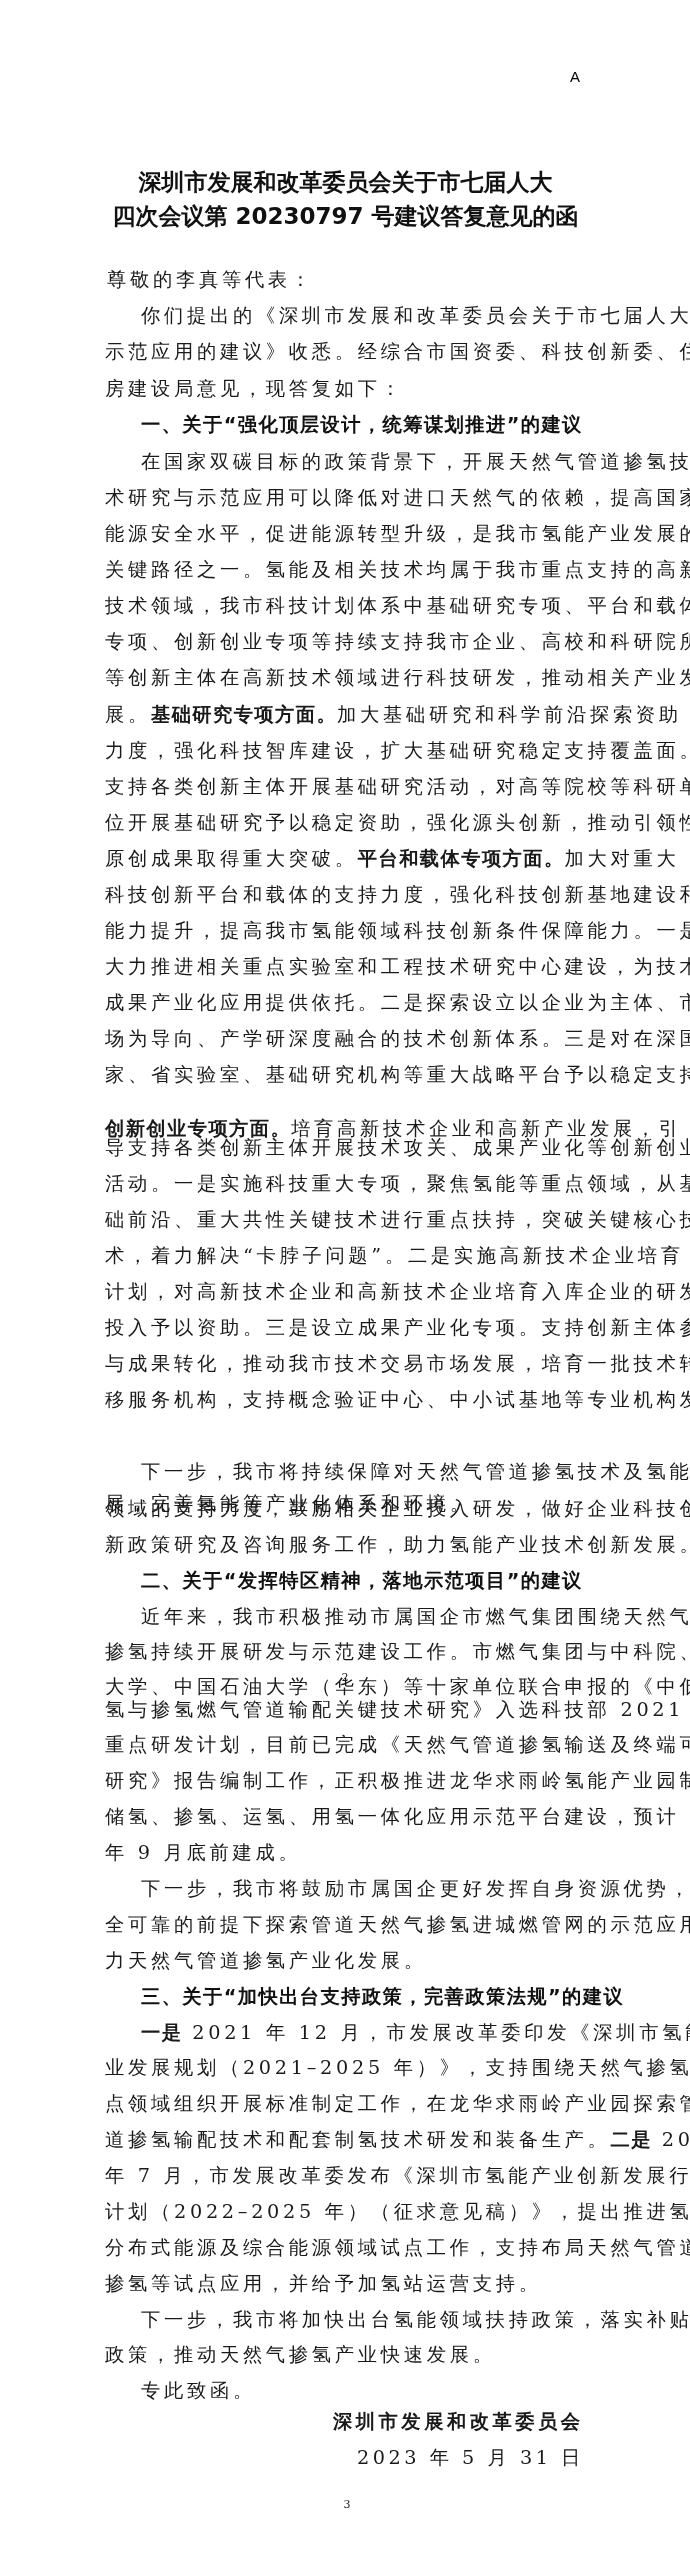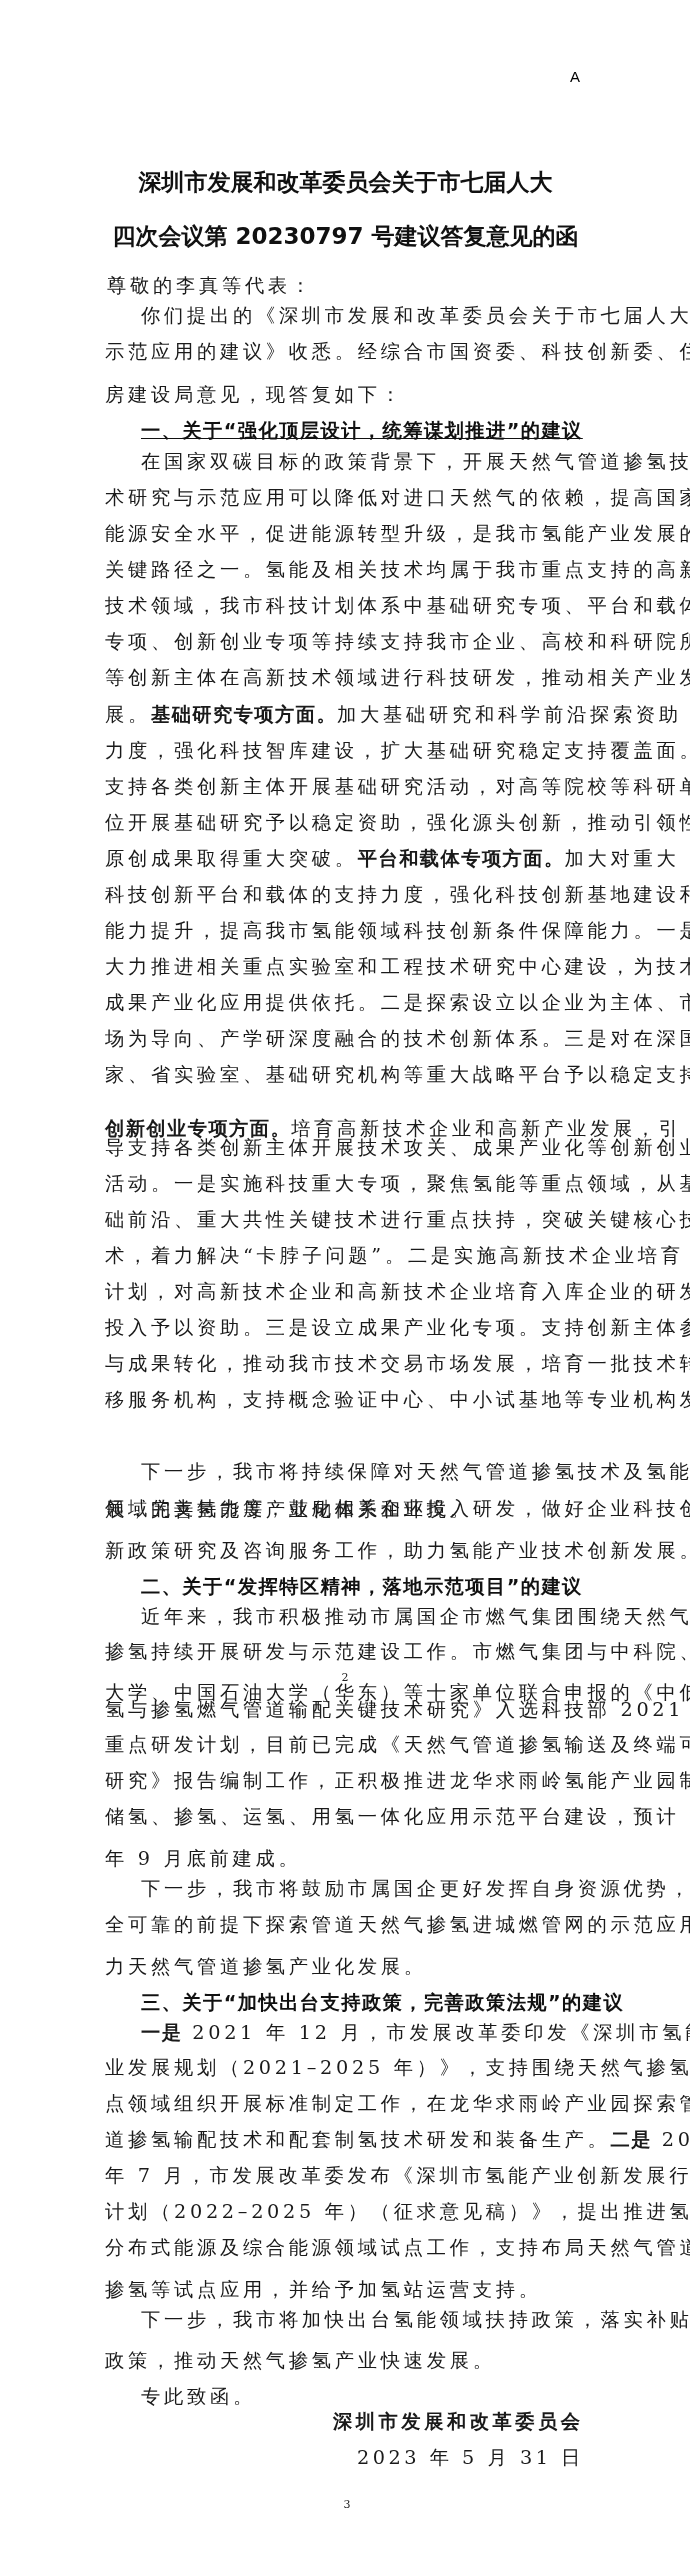--- a/index.html
+++ b/index.html
@@ -4,43 +4,43 @@
 <style>
   html, body { margin: 0; padding: 0; background: #ffffff; }
   body { width: 690px; height: 2576px; position: relative; overflow: hidden;
          font-family: "DejaVu Serif", "Liberation Serif", serif; color: #111; }
   .abs { position: absolute; white-space: nowrap; }
   .mark { left: 570px; top: 68px; font-family: "Liberation Sans", sans-serif; font-size: 15px; color: #000; }
   .title { left: 104px; width: 483px; text-align: center; font-family: "DejaVu Sans", "Liberation Sans", sans-serif;
            font-size: 23px; font-weight: bold; color: #111; letter-spacing: 0px; }
   .line { left: 105px; width: 483px; font-size: 19.3px; line-height: 23.5px; letter-spacing: 3.7px; color: #1a1a1a;
           text-align: justify; text-align-last: justify; }
-  .line.last { text-align-last: left; margin-top: 6px; }
+  .line.last { text-align-last: left; }
   .indent { padding-left: 36px; width: 447px; }
   .heading { font-family: "DejaVu Sans", "Liberation Sans", sans-serif; font-weight: bold; letter-spacing: 1.4px; color: #111; }
   .b { font-family: "DejaVu Sans", "Liberation Sans", sans-serif; font-weight: bold; letter-spacing: 1.4px; }
   .pagenum { font-size: 11px; left: 338px; width: 14px; text-align: center; color: #222; }
   .sign { font-size: 19.3px; letter-spacing: 3.5px; color: #1a1a1a; }
 </style>
 </head>
 <body>
 
 <div id="page">
   <div class="abs mark">A</div>
 
   <div class="abs title" style="top:167px;">深圳市发展和改革委员会关于市七届人大</div>
-  <div class="abs title" style="top:201px;margin-top:20px;">四次会议第 20230797 号建议答复意见的函</div>
+  <div class="abs title" style="top:201px;">四次会议第 20230797 号建议答复意见的函</div>
 
   <div class="abs line last" style="top:268px; left:107px;">尊敬的李真等代表：</div>
 
   <div id="flow">
       <div class="abs line indent" style="top: 304px;">你们提出的《深圳市发展和改革委员会关于市七届人大</div>
       <div class="abs line" style="top: 340px;">示范应用的建议》收悉。经综合市国资委、科技创新委、住</div>
       <div class="abs line last" style="top: 377px;">房建设局意见，现答复如下：</div>
-      <div class="abs line last indent heading" style="top: 413px; text-decoration: underline;">一、关于“强化顶层设计，统筹谋划推进”的建议</div>
+      <div class="abs line last indent heading" style="top: 413px;">一、关于“强化顶层设计，统筹谋划推进”的建议</div>
       <div class="abs line indent" style="top: 450px;">在国家双碳目标的政策背景下，开展天然气管道掺氢技</div>
       <div class="abs line" style="top: 486px;">术研究与示范应用可以降低对进口天然气的依赖，提高国家</div>
       <div class="abs line" style="top: 522px;">能源安全水平，促进能源转型升级，是我市氢能产业发展的</div>
       <div class="abs line" style="top: 558px;">关键路径之一。氢能及相关技术均属于我市重点支持的高新</div>
       <div class="abs line" style="top: 594px;">技术领域，我市科技计划体系中基础研究专项、平台和载体</div>
       <div class="abs line" style="top: 630px;">专项、创新创业专项等持续支持我市企业、高校和科研院所</div>
       <div class="abs line" style="top: 666px;">等创新主体在高新技术领域进行科技研发，推动相关产业发</div>
       <div class="abs line" style="top: 703px;"><span>展。</span><span class="b">基础研究专项方面。</span><span>加大基础研究和科学前沿探索资助</span></div>
       <div class="abs line" style="top: 739px;">力度，强化科技智库建设，扩大基础研究稳定支持覆盖面。</div>
       <div class="abs line" style="top: 775px;">支持各类创新主体开展基础研究活动，对高等院校等科研单</div>

